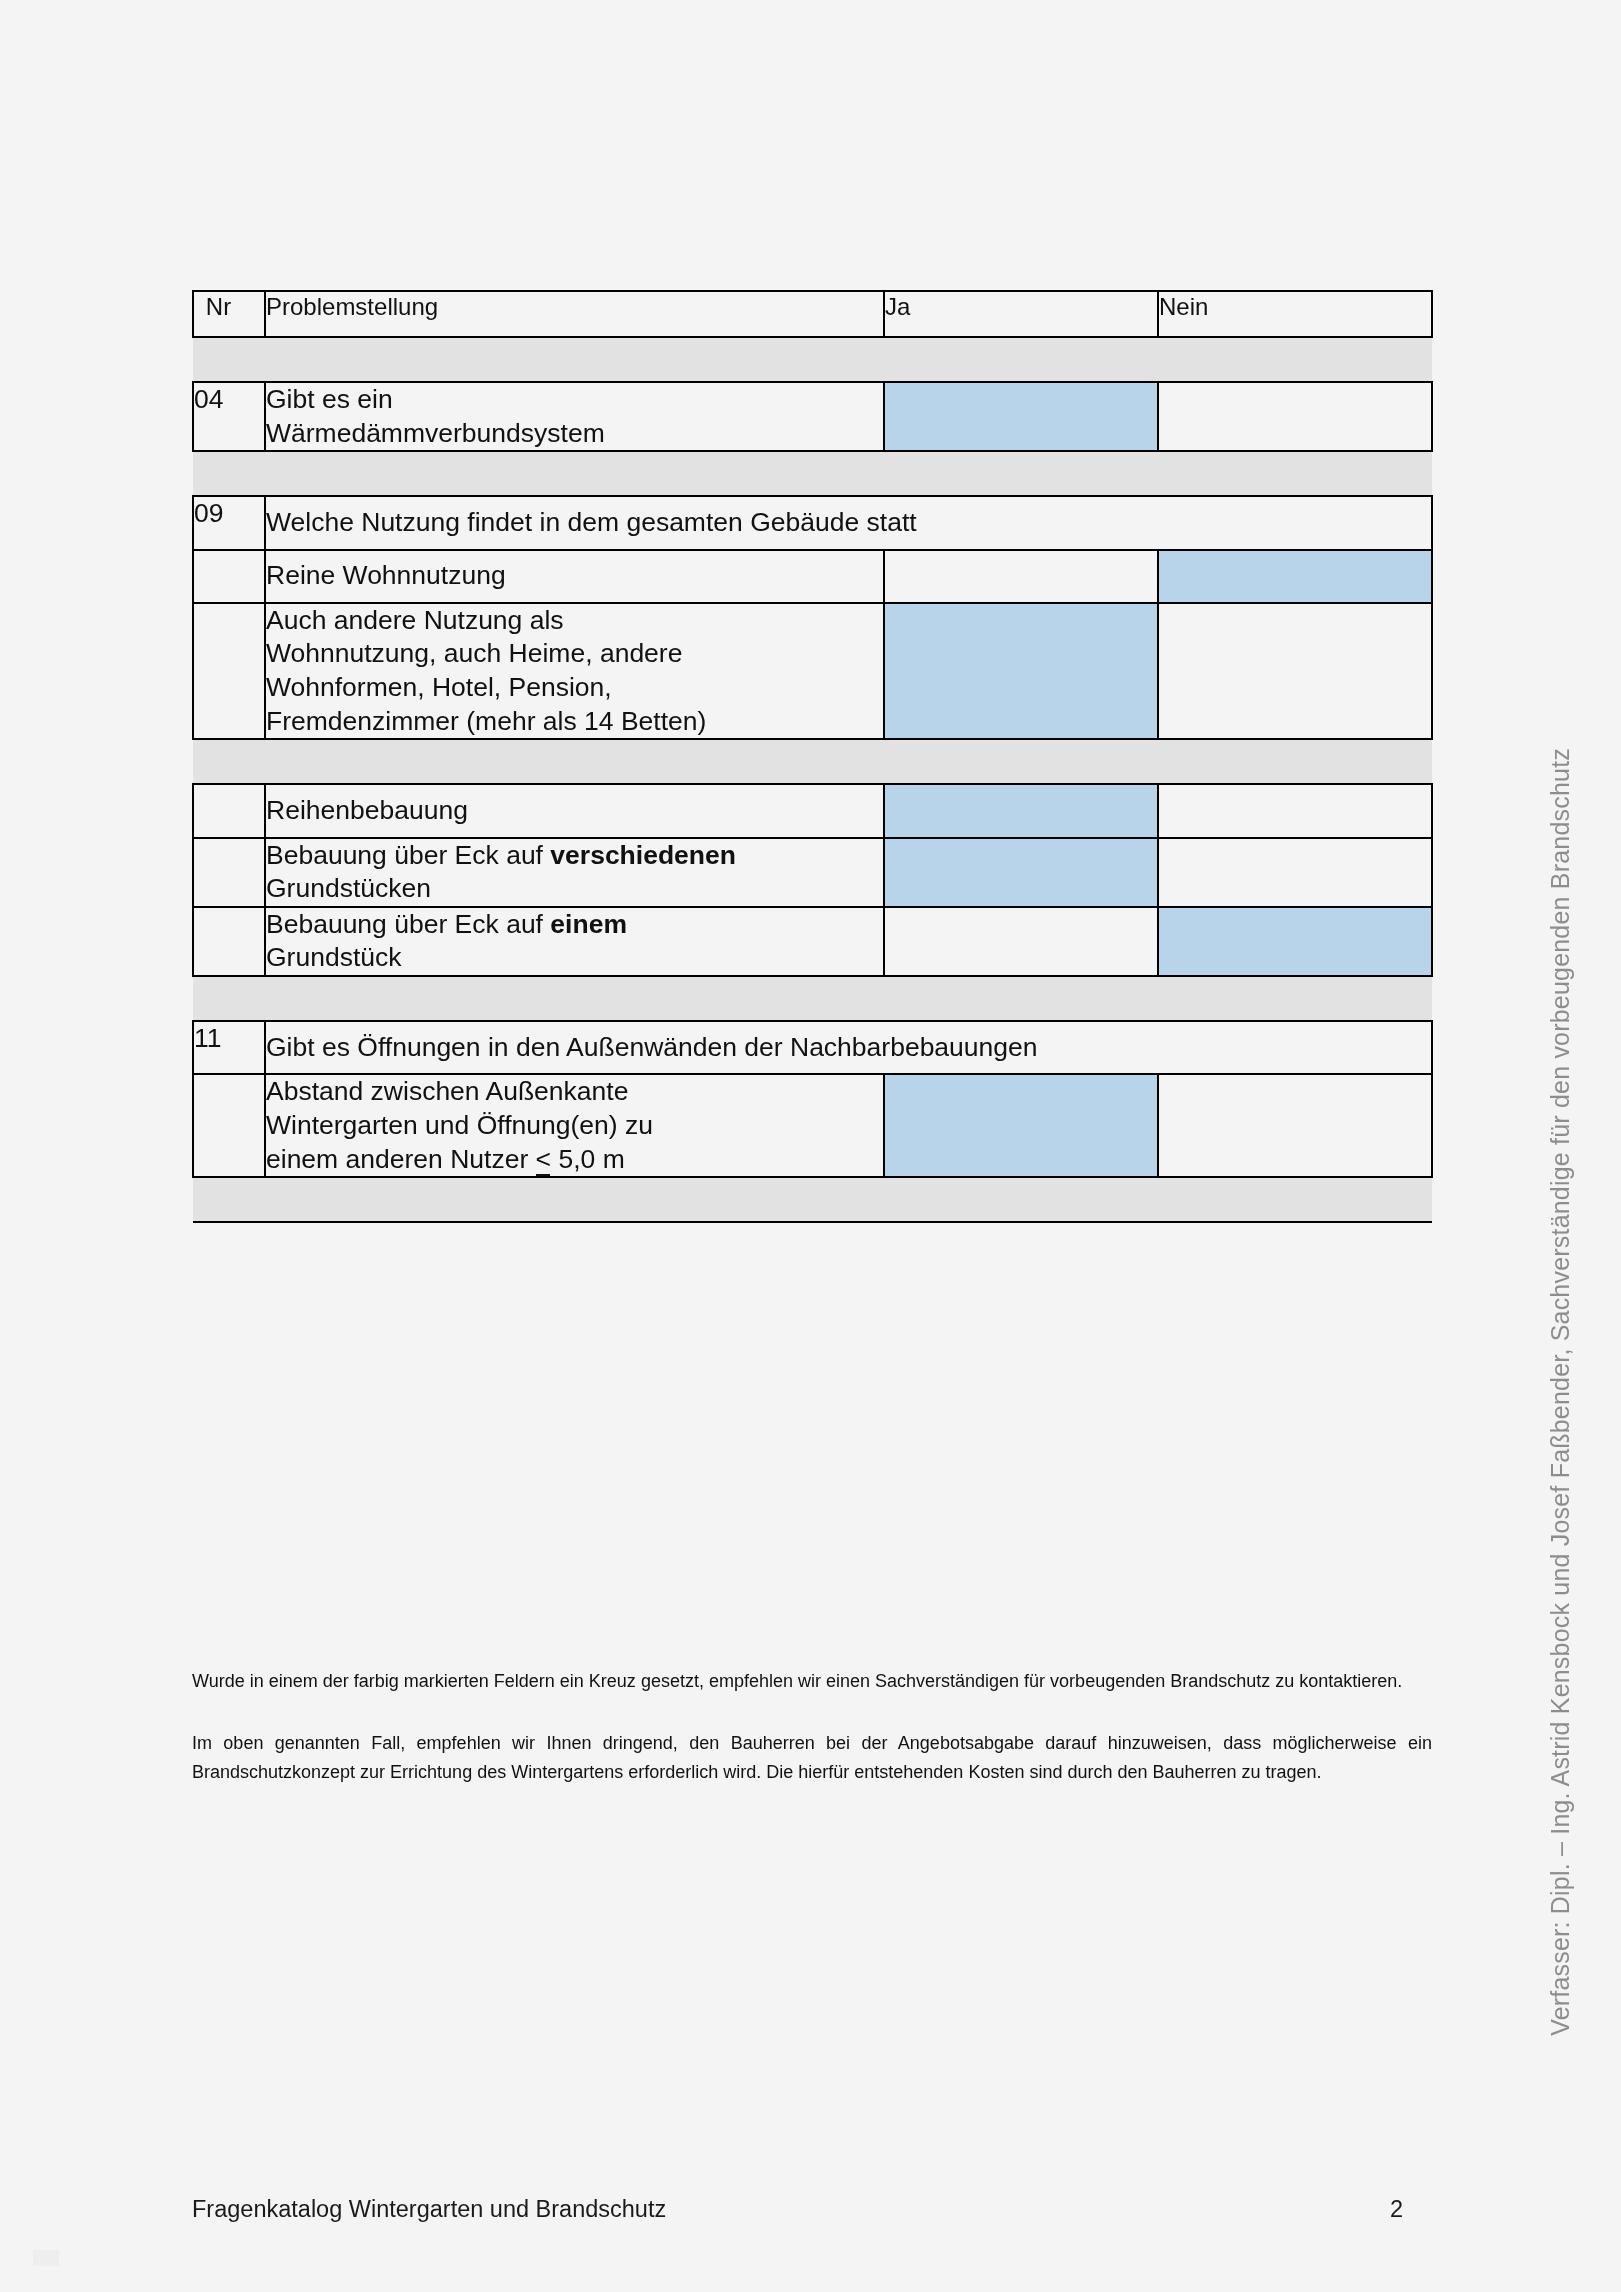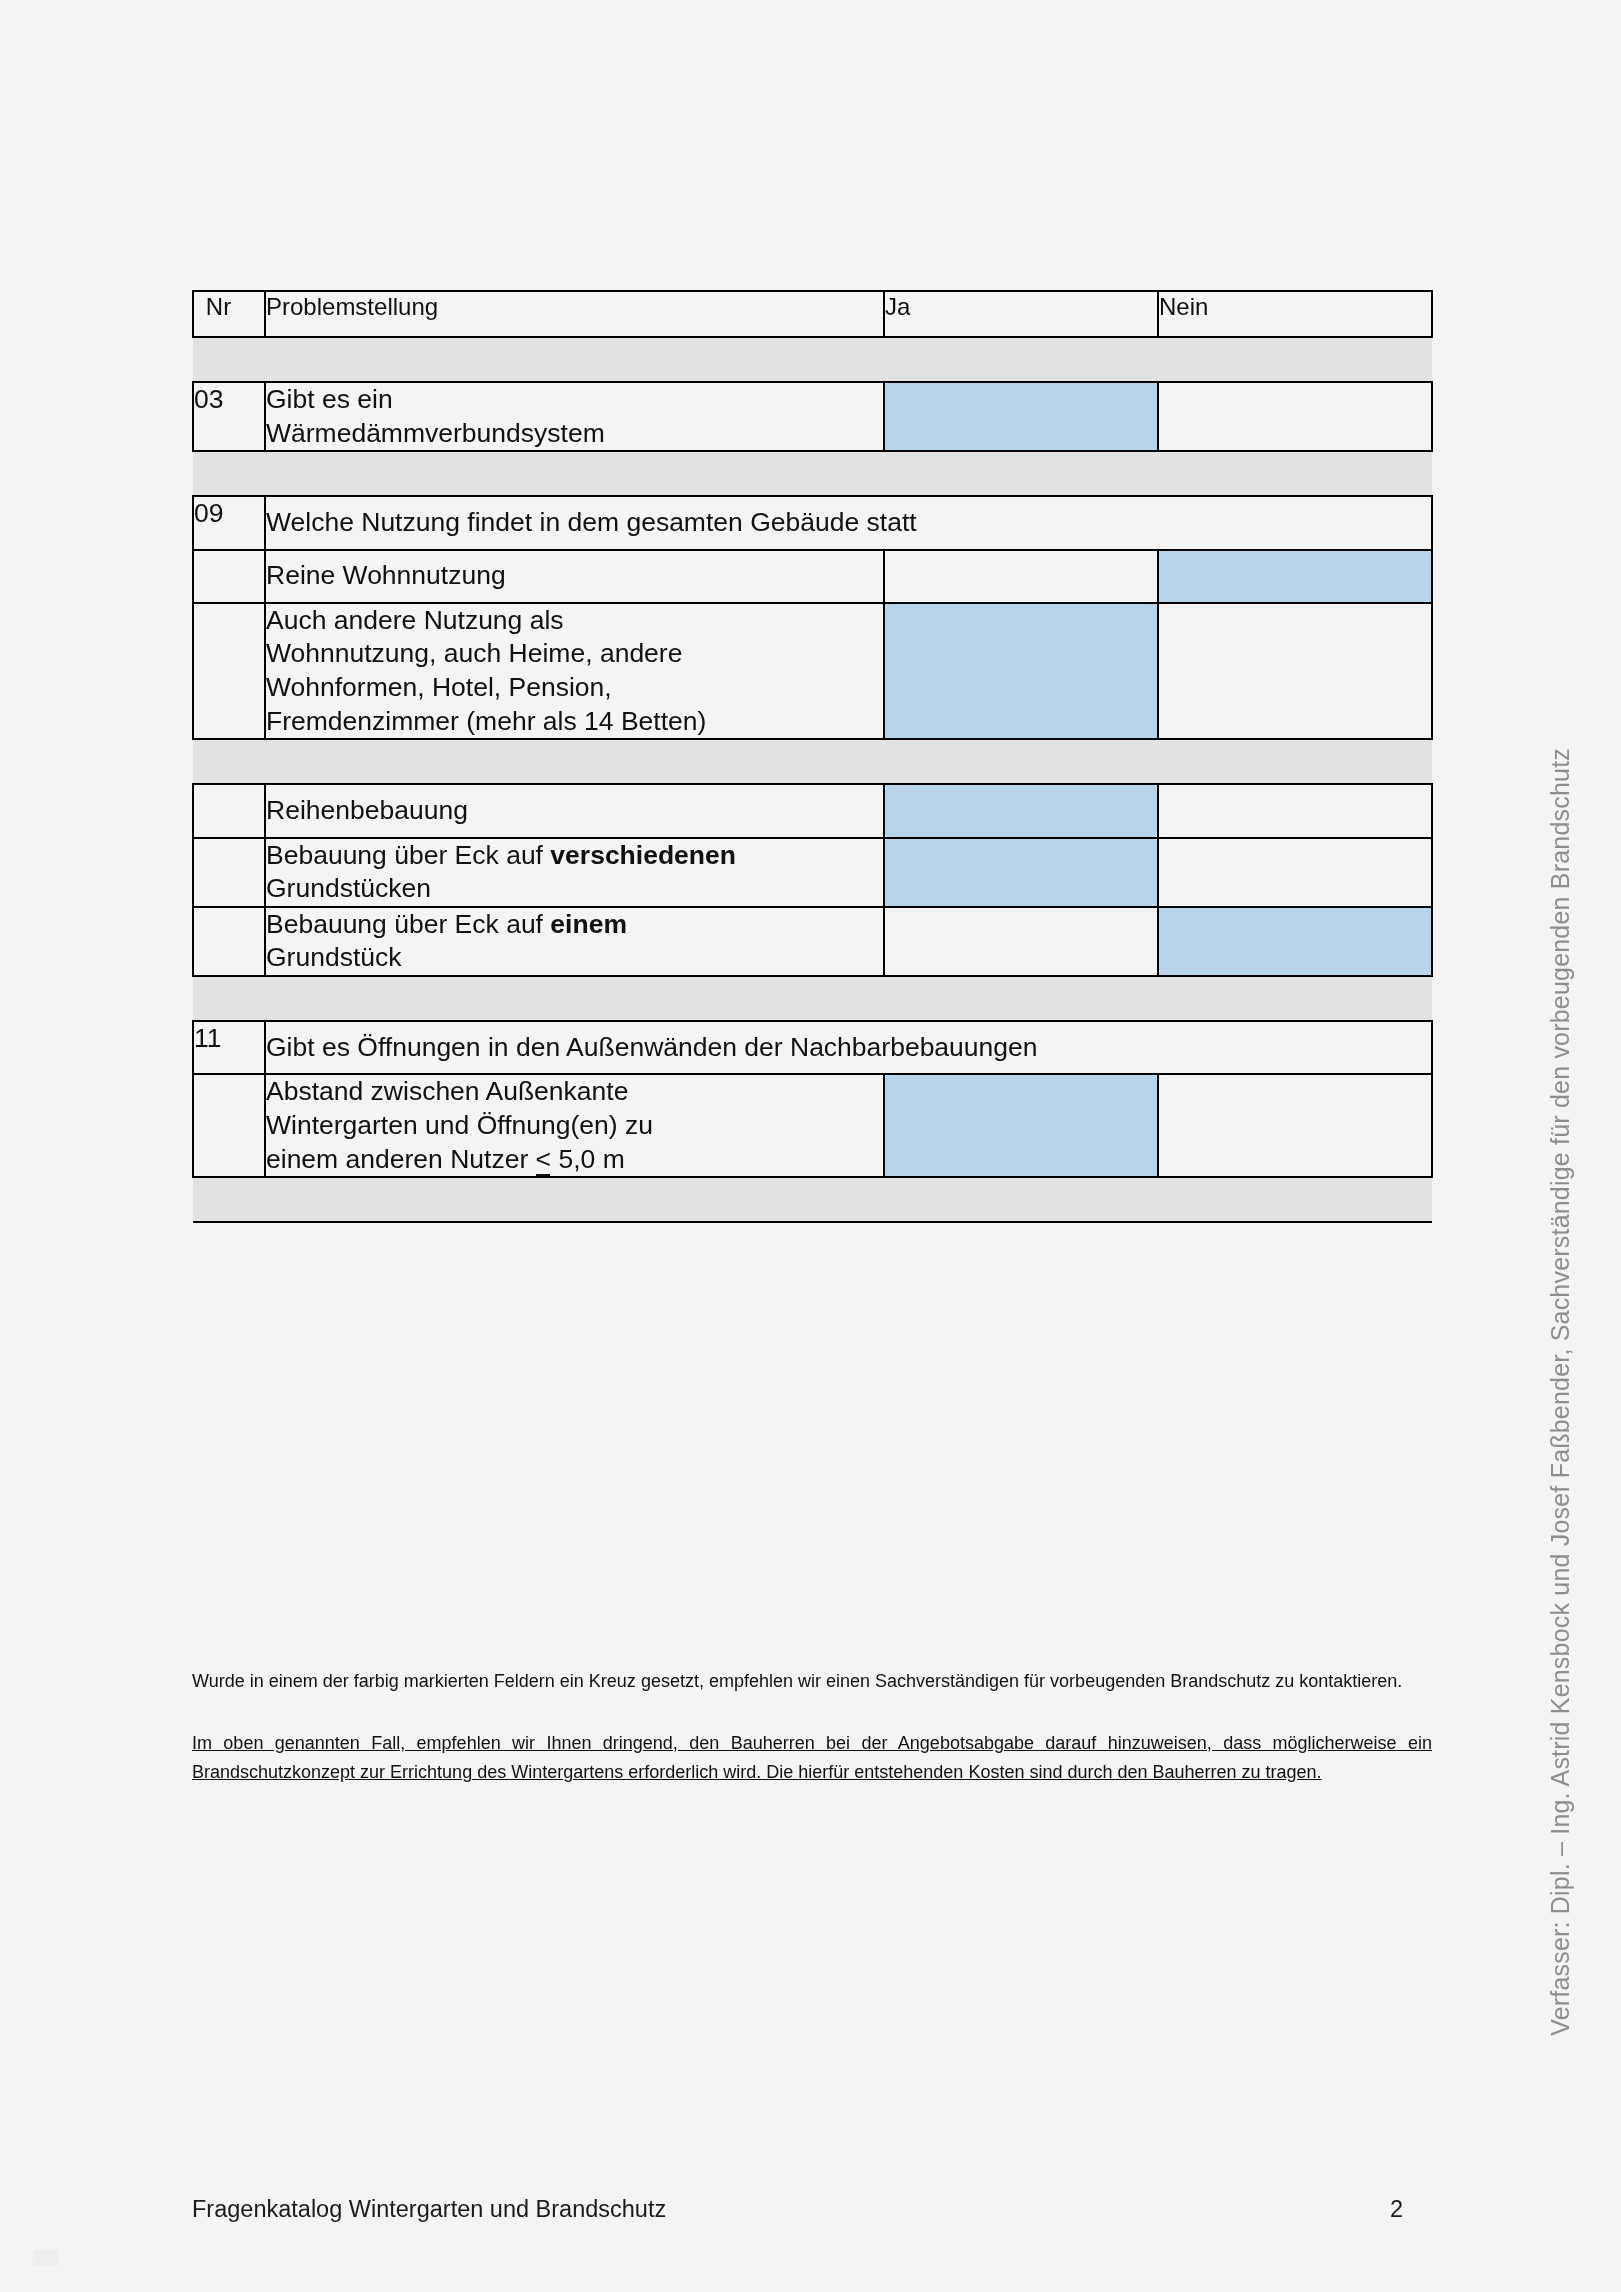--- a/index.html
+++ b/index.html
@@ -119,21 +119,21 @@
   .body-text {
     position: absolute;
     left: 192px;
     top: 1667px;
     width: 1240px;
     font-size: 18px;
     line-height: 1.62;
   }
   .body-text p { margin: 0 0 33px 0; }
   .body-text p.justified { text-align: justify; }
-  .body-text p:last-child { margin-bottom: 8px; text-decoration: underline; }
+  .body-text p:last-child { margin-bottom: 8px; }
 
   
   .footer {
     position: absolute;
     left: 192px;
     top: 2196px;
     width: 1240px;
     display: flex;
     justify-content: space-between;
     align-items: baseline;
@@ -172,21 +172,21 @@
           <tr class="hdr">
             <td class="nr">Nr</td>
             <td>Problemstellung</td>
             <td>Ja</td>
             <td>Nein</td>
           </tr>
           <tr class="spacer first">
             <td colspan="4"></td>
           </tr>
           <tr>
-            <td class="nr">03</td>
+            <td class="nr">04</td>
             <td class="prob">
               <p>Gibt es ein</p>
               <p>Wärmedämmverbundsystem</p>
             </td>
             <td class="ans marked"></td>
             <td class="ans"></td>
           </tr>
           <tr class="spacer">
             <td colspan="4"></td>
           </tr>

